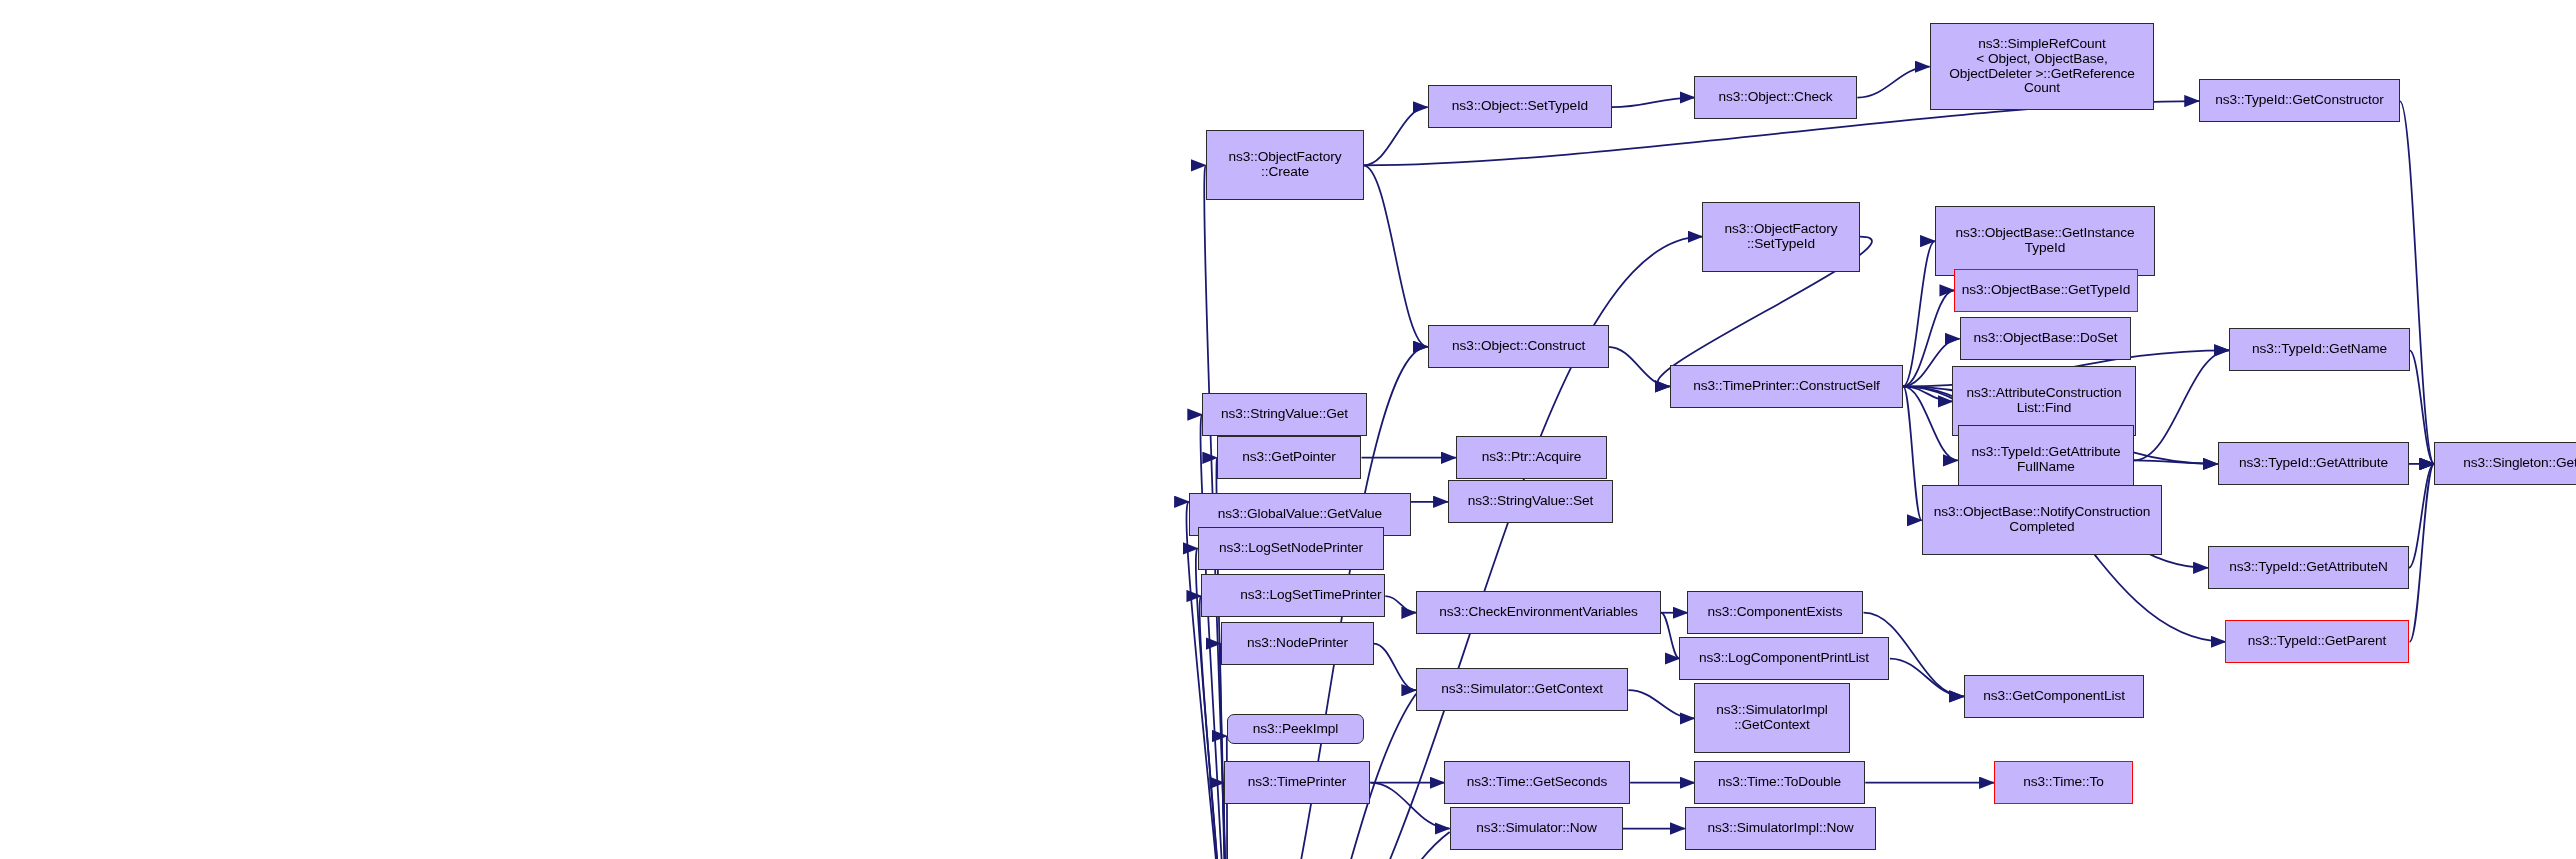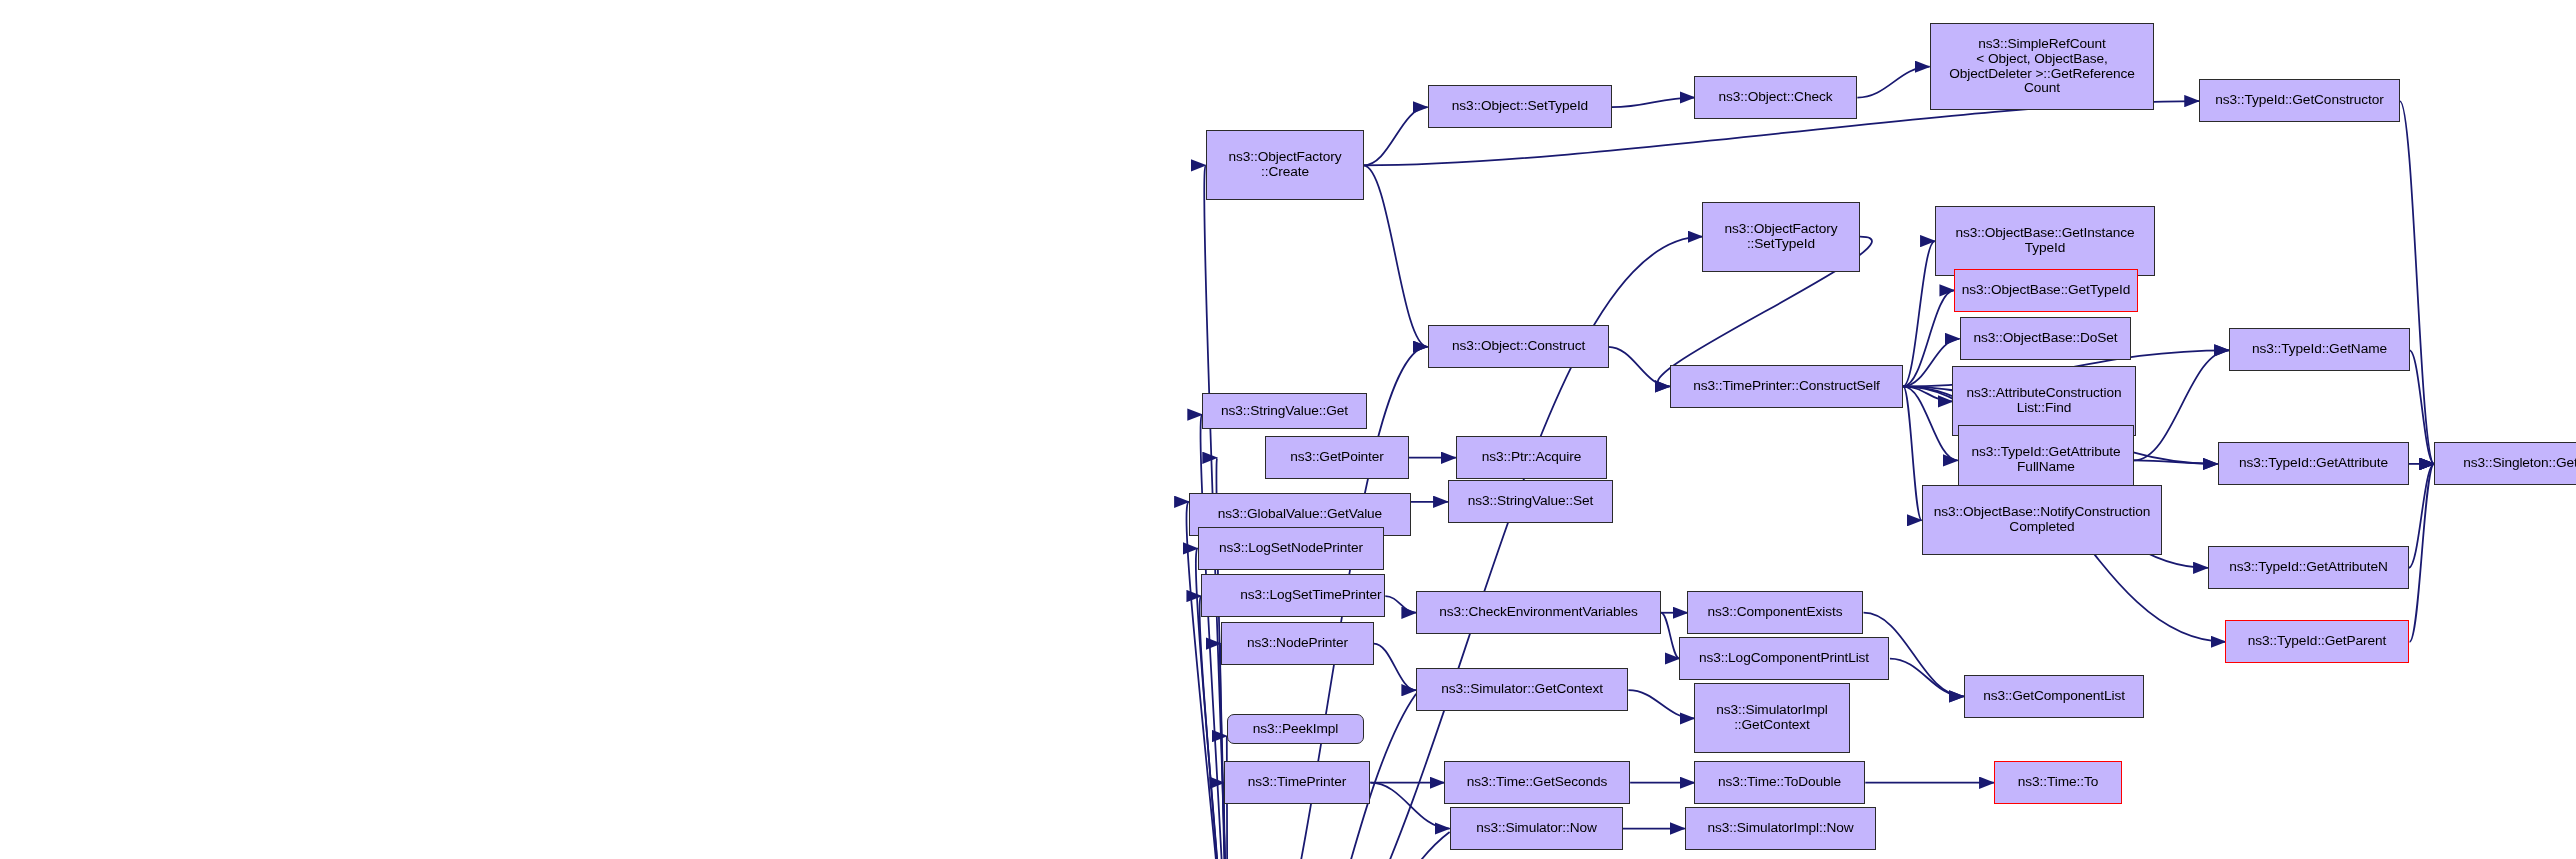--- a/index.html
+++ b/index.html
@@ -130,37 +130,37 @@
 List::Find</span></div>
       <div class="node" style="left: 1958px; top: 425px; width: 176px; height: 70px;"><span class="lbl">ns3::TypeId::GetAttribute
 FullName</span></div>
       <div class="node" style="left: 1922px; top: 485px; width: 240px; height: 70px;"><span class="lbl">ns3::ObjectBase::NotifyConstruction
 Completed</span></div>
       <div class="node" style="left: 2229px; top: 328px; width: 181px; height: 43px;"><span class="lbl">ns3::TypeId::GetName</span></div>
       <div class="node" style="left: 2218px; top: 442px; width: 191px; height: 43px;"><span class="lbl">ns3::TypeId::GetAttribute</span></div>
       <div class="node" style="left: 2208px; top: 546px; width: 201px; height: 43px;"><span class="lbl">ns3::TypeId::GetAttributeN</span></div>
       <div class="node highlight" style="left: 2225px; top: 620px; width: 184px; height: 43px;"><span class="lbl">ns3::TypeId::GetParent</span></div>
       <div class="node" style="left: 2434px; top: 442px; width: 173px; height: 43px;"><span class="lbl">ns3::Singleton::Get</span></div>
-      <div class="node" style="left: 1202px; top: 393px; width: 165px; height: 36px;"><span class="lbl">ns3::StringValue::Get</span></div>
-      <div class="node" style="left: 1217px; top: 436px; width: 144px; height: 43px; margin-left: 48px;"><span class="lbl">ns3::GetPointer</span></div>
+      <div class="node" style="left: 1202px; top: 393px; width: 165px; height: 43px;"><span class="lbl">ns3::StringValue::Get</span></div>
+      <div class="node" style="left: 1217px; top: 436px; width: 144px; height: 43px;"><span class="lbl">ns3::GetPointer</span></div>
       <div class="node" style="left: 1456px; top: 436px; width: 151px; height: 43px;"><span class="lbl">ns3::Ptr::Acquire</span></div>
       <div class="node" style="left: 1189px; top: 493px; width: 222px; height: 43px;"><span class="lbl">ns3::GlobalValue::GetValue</span></div>
       <div class="node" style="left: 1448px; top: 480px; width: 165px; height: 43px;"><span class="lbl">ns3::StringValue::Set</span></div>
       <div class="node" style="left: 1198px; top: 527px; width: 186px; height: 43px;"><span class="lbl">ns3::LogSetNodePrinter</span></div>
       <div class="node" style="left: 1201px; top: 574px; width: 184px; height: 43px; text-align: right;"><span class="lbl">ns3::LogSetTimePrinter</span></div>
       <div class="node" style="left: 1221px; top: 622px; width: 153px; height: 43px;"><span class="lbl">ns3::NodePrinter</span></div>
       <div class="node" style="left: 1227px; top: 714px; width: 137px; height: 30px; border-radius: 7px;"><span class="lbl">ns3::PeekImpl</span></div>
       <div class="node" style="left: 1224px; top: 761px; width: 146px; height: 43px;"><span class="lbl">ns3::TimePrinter</span></div>
       <div class="node" style="left: 1416px; top: 591px; width: 245px; height: 43px;"><span class="lbl">ns3::CheckEnvironmentVariables</span></div>
       <div class="node" style="left: 1687px; top: 591px; width: 176px; height: 43px;"><span class="lbl">ns3::ComponentExists</span></div>
       <div class="node" style="left: 1679px; top: 637px; width: 210px; height: 43px;"><span class="lbl">ns3::LogComponentPrintList</span></div>
       <div class="node" style="left: 1964px; top: 675px; width: 180px; height: 43px;"><span class="lbl">ns3::GetComponentList</span></div>
       <div class="node" style="left: 1416px; top: 668px; width: 212px; height: 43px;"><span class="lbl">ns3::Simulator::GetContext</span></div>
       <div class="node" style="left: 1694px; top: 683px; width: 156px; height: 70px;"><span class="lbl">ns3::SimulatorImpl
 ::GetContext</span></div>
       <div class="node" style="left: 1444px; top: 761px; width: 186px; height: 43px;"><span class="lbl">ns3::Time::GetSeconds</span></div>
       <div class="node" style="left: 1694px; top: 761px; width: 171px; height: 43px;"><span class="lbl">ns3::Time::ToDouble</span></div>
-      <div class="node highlight" style="left: 1994px; top: 761px; width: 128px; height: 43px;"><span class="lbl">ns3::Time::To</span></div>
+      <div class="node highlight" style="left: 1994px; top: 761px; width: 139px; height: 43px;"><span class="lbl">ns3::Time::To</span></div>
       <div class="node" style="left: 1450px; top: 807px; width: 173px; height: 43px;"><span class="lbl">ns3::Simulator::Now</span></div>
       <div class="node" style="left: 1685px; top: 807px; width: 191px; height: 43px;"><span class="lbl">ns3::SimulatorImpl::Now</span></div>
     </div>
 </div>
 
 
 </body></html>

